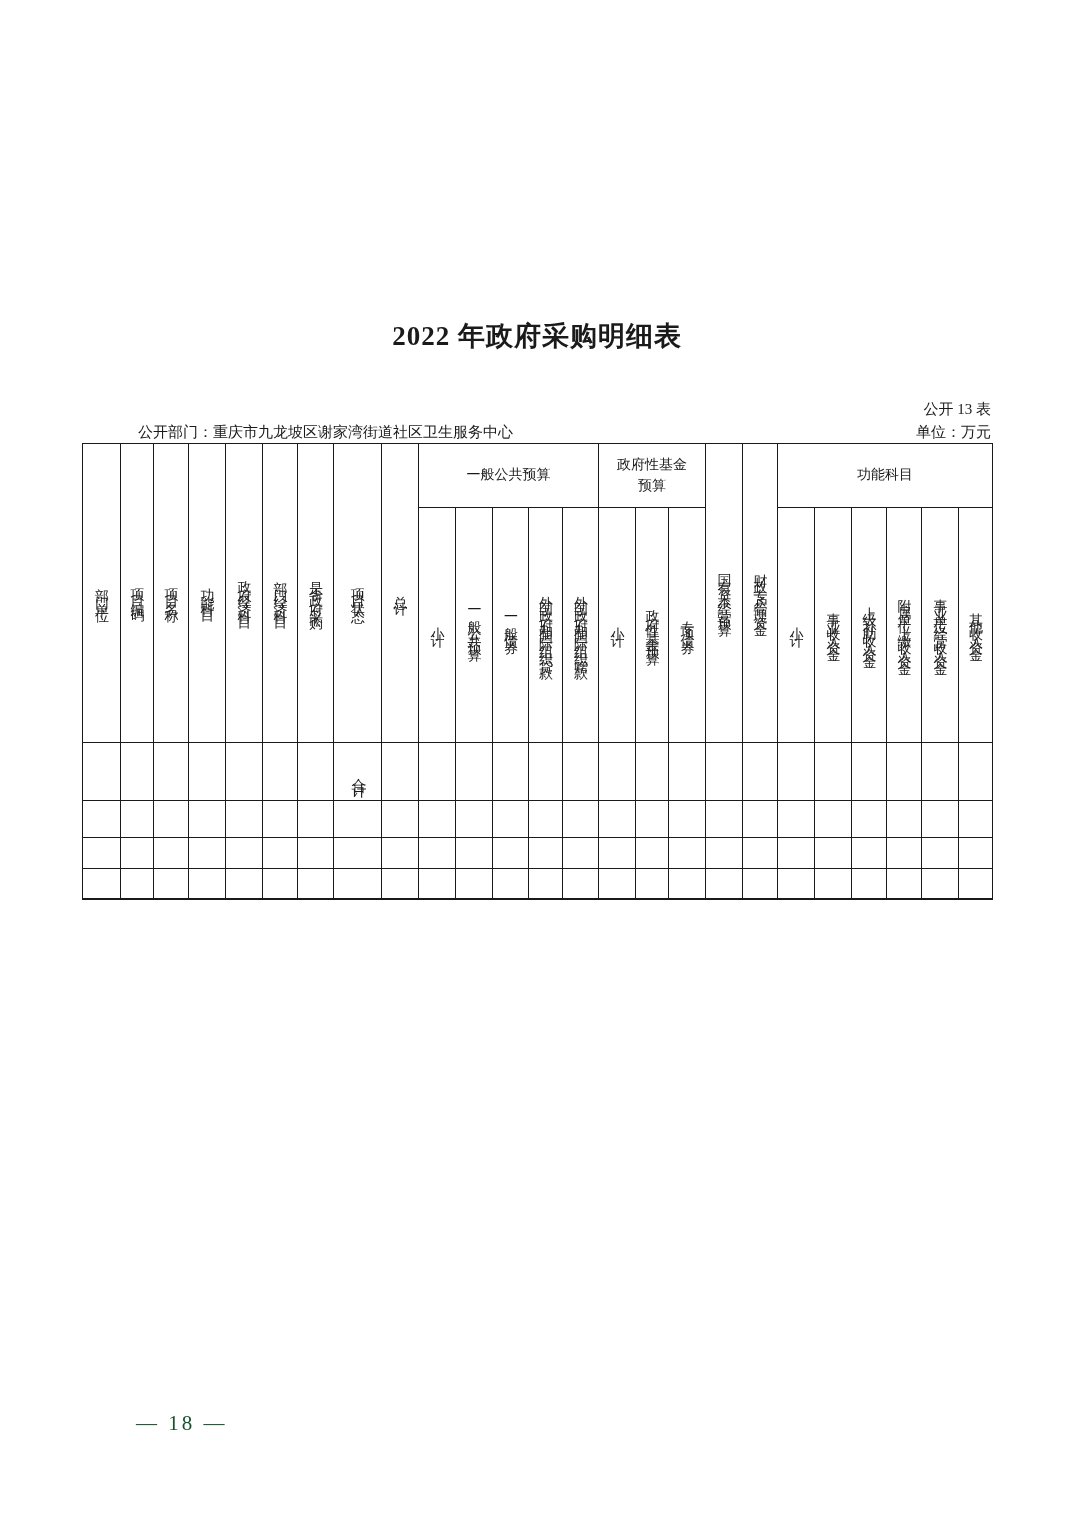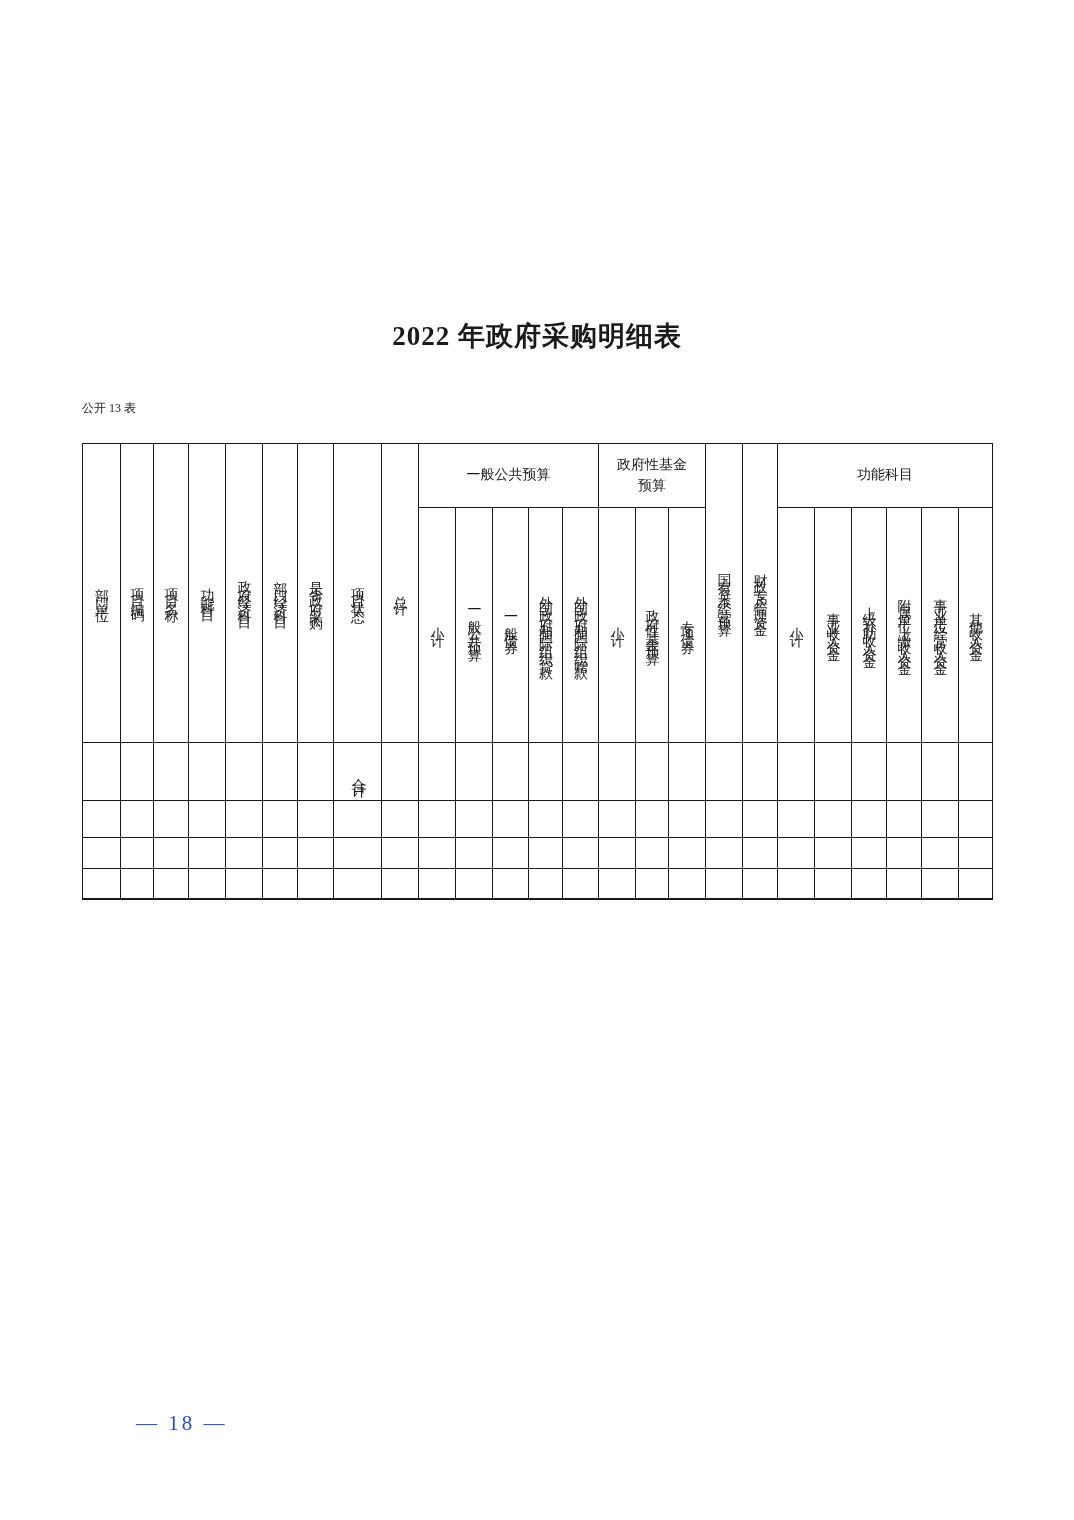--- a/index.html
+++ b/index.html
@@ -13,21 +13,21 @@
   .page { position: absolute; inset: 0; background: #ffffff; }
 
   .doc-title {
     position: absolute; top: 318px; left: 0; width: 1074px;
     text-align: center;
     font-size: 27px; font-weight: bold; letter-spacing: 1px;
   }
 
   .meta-sheet {
     position: absolute; top: 400px; left: 82px; width: 909px;
-    font-size: 12px;
+    text-align: right; font-size: 15px;
   }
   .meta-row {
     position: absolute; top: 423px; left: 82px; width: 909px;
     display: flex; justify-content: space-between;
     font-size: 15px;
   }
   .meta-dept { padding-left: 56px; }
 
   table.budget {
     position: absolute; top: 443px; left: 82px;
@@ -60,32 +60,36 @@
     letter-spacing: 7px;
     word-break: break-all;
     white-space: nowrap;
   }
   .vtext-sm { letter-spacing: 5px; font-size: 15px; }
   .grp { font-size: 15px; line-height: 1.45; }
   .grp-wrap { display: inline-block; width: 80px; word-break: break-all; }
 
   .page-number {
     position: absolute; top: 1411px; left: 136px;
-    font-size: 21px; letter-spacing: 3px; color: #1d4ed8;
+    font-size: 21px; letter-spacing: 3px; color: #14532d;
   }
 </style>
 </head>
 <body>
 
 <div class="page">
 
   <div class="doc-title">2022 年政府采购明细表</div>
 
   <div class="meta-sheet">公开 13 表</div>
 
+  <div class="meta-row">
+    <span class="meta-dept">公开部门：重庆市九龙坡区谢家湾街道社区卫生服务中心</span>
+    <span class="meta-unit">单位：万元</span>
+  </div>
 
   <table class="budget">
     <colgroup>
       <col style="width:38px">
         <col style="width:33px">
         <col style="width:35px">
         <col style="width:37px">
       <col style="width:37px">
         <col style="width:35px">
         <col style="width:36px">

